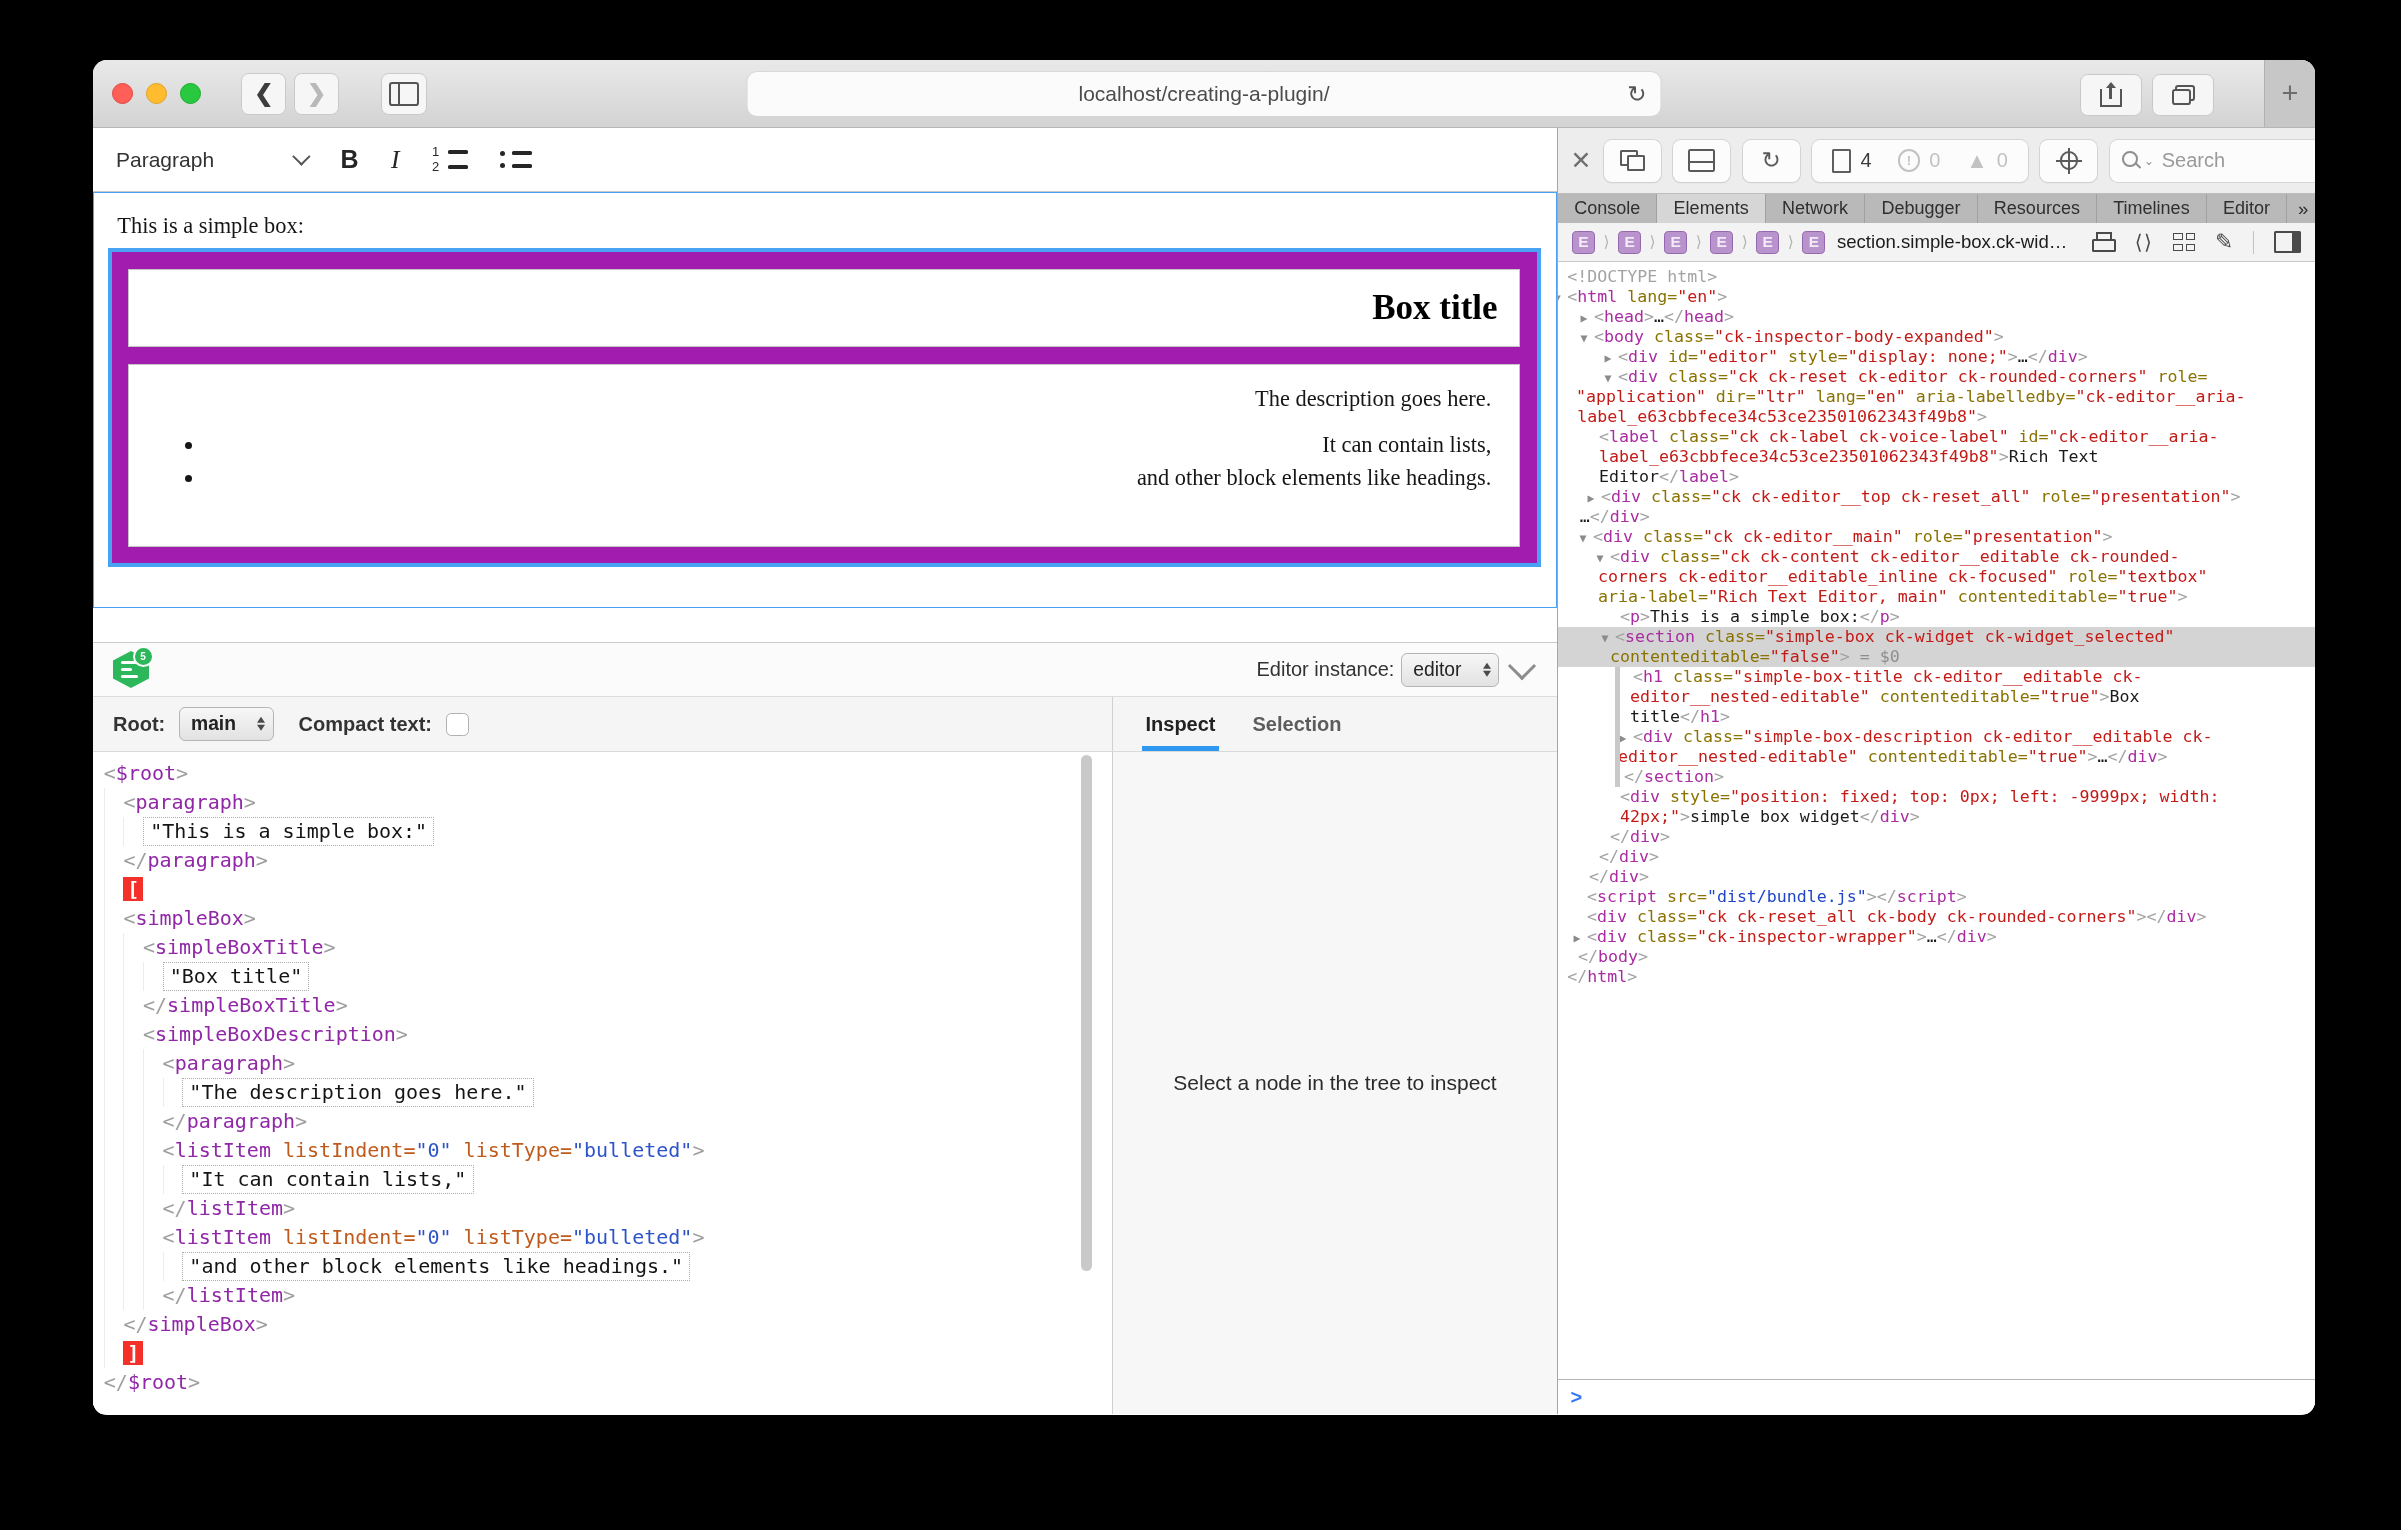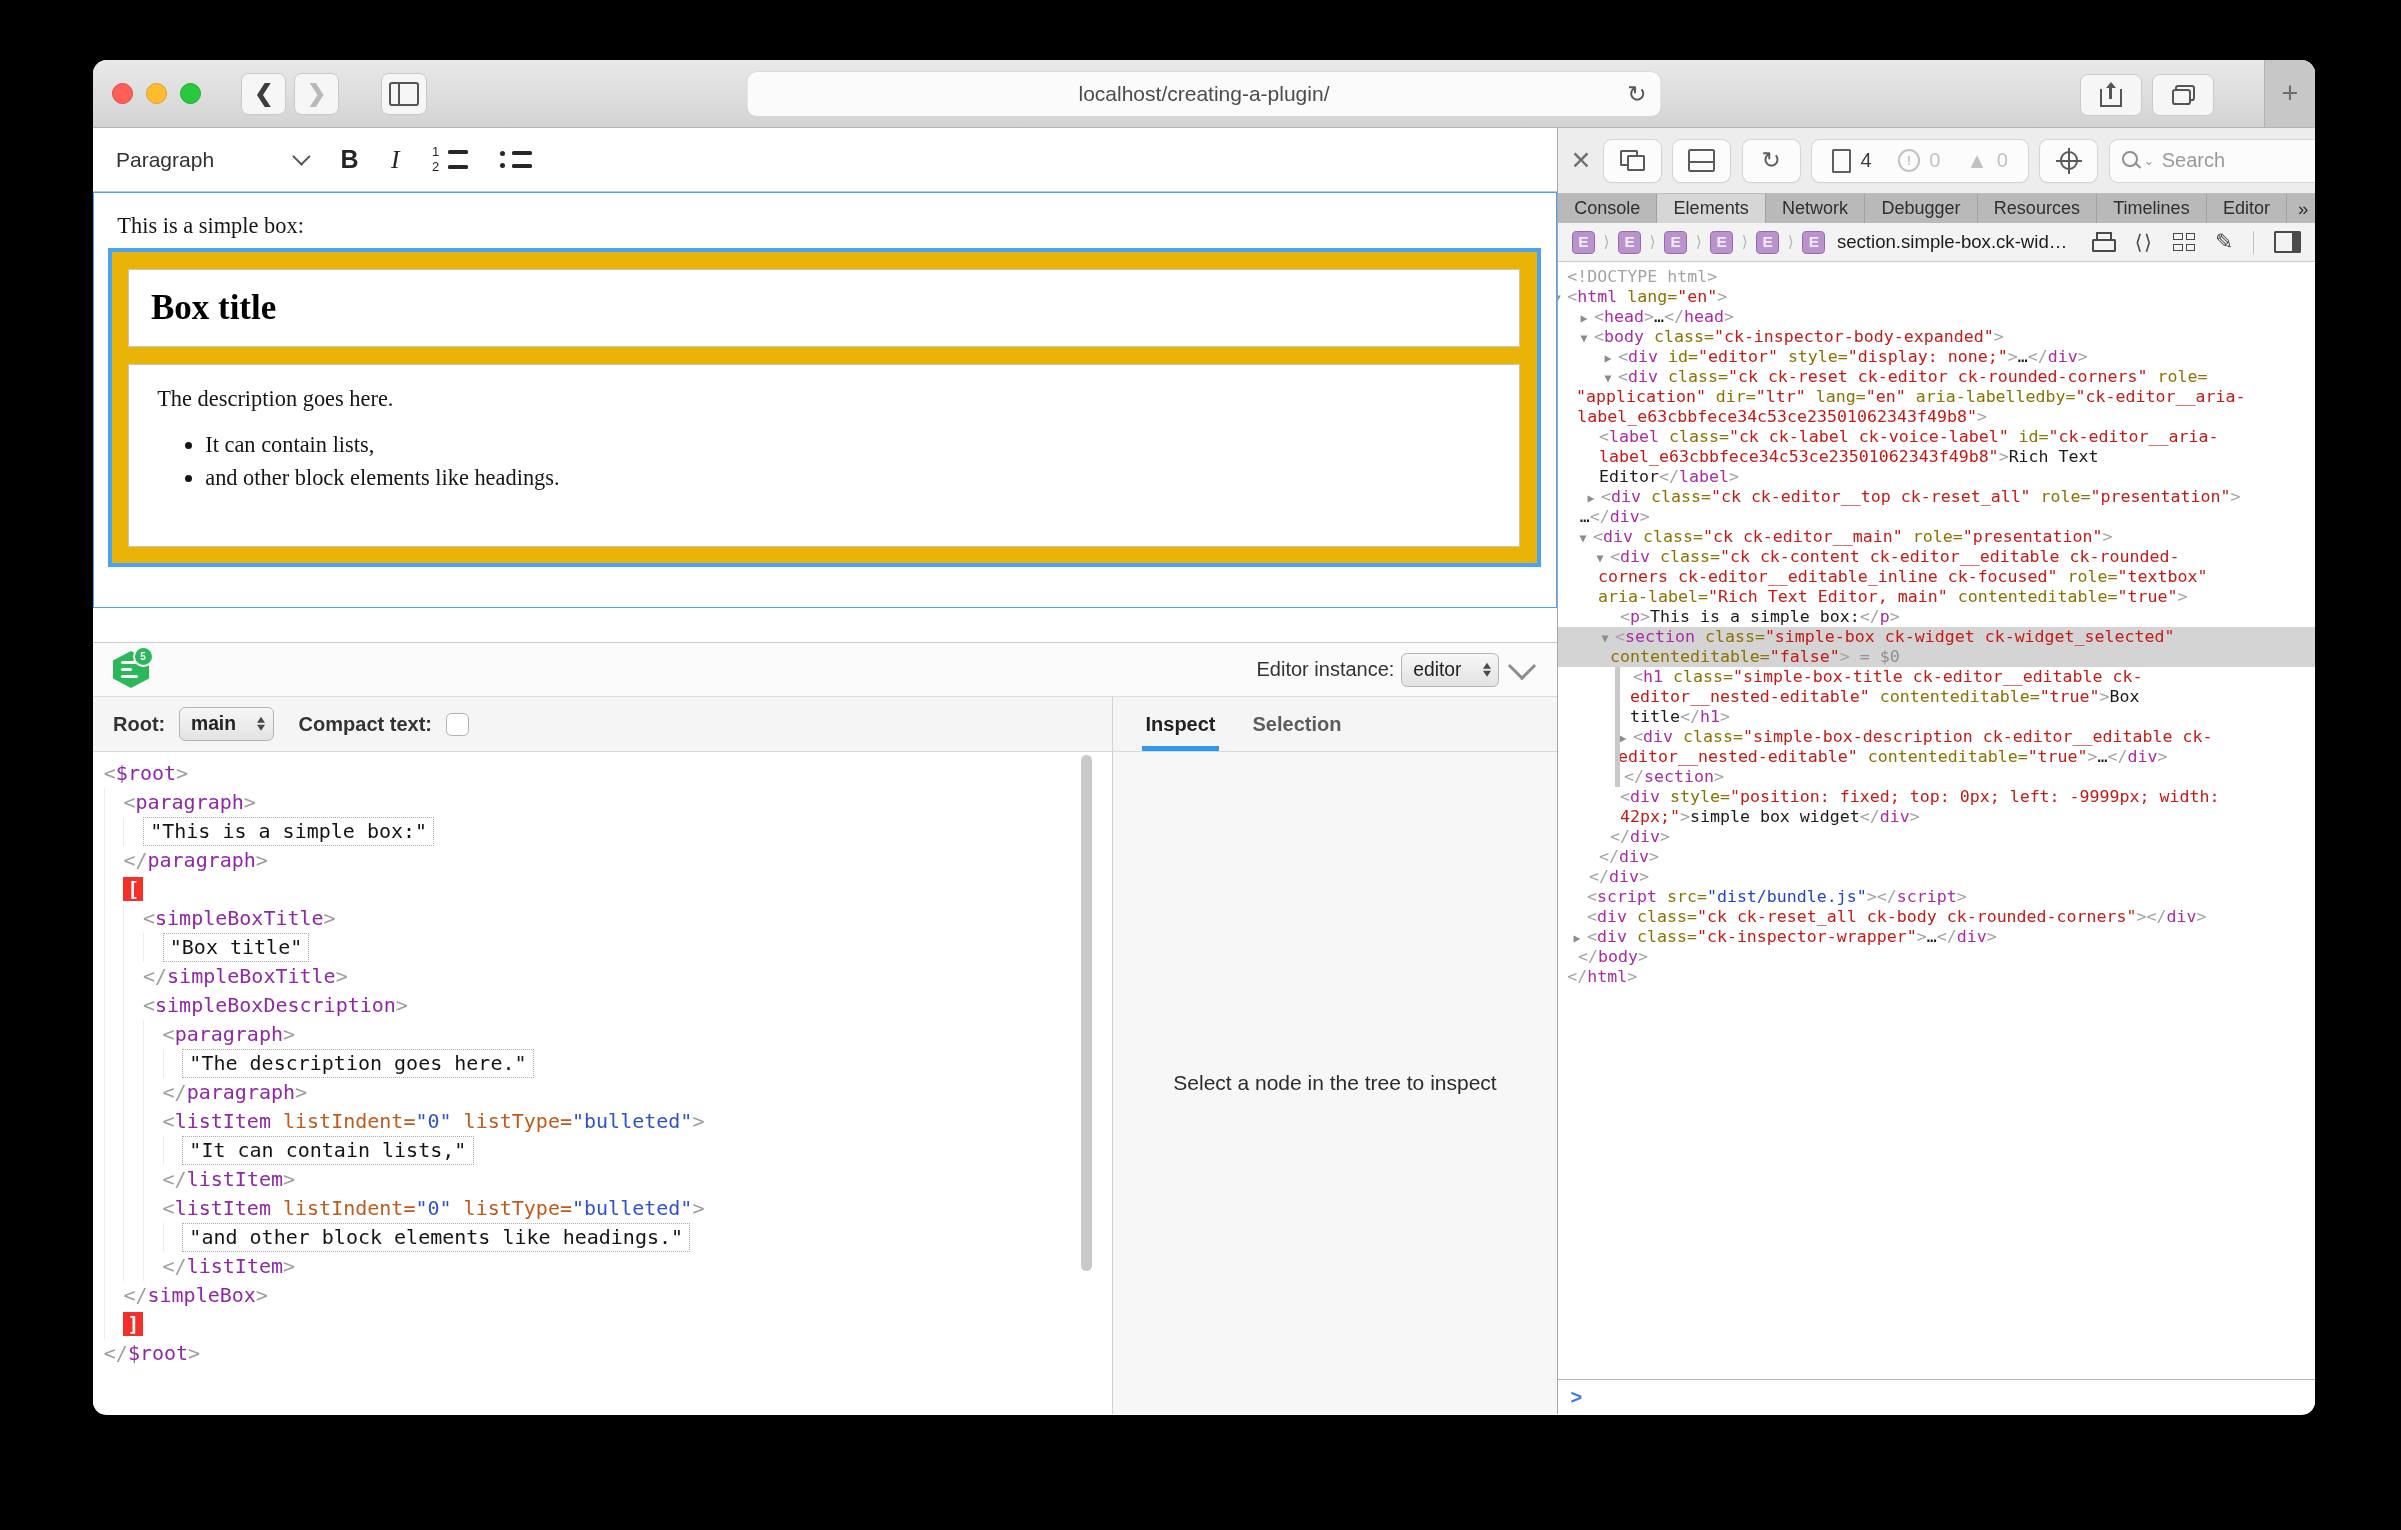--- a/index.html
+++ b/index.html
@@ -45,21 +45,21 @@
   .caret{width:10.8px;height:10.8px;border-right:2.3px solid #555;border-bottom:2.3px solid #555;transform:rotate(45deg);margin-top:-6.2px;}
   .btn-b{font-size:25px;font-weight:bold;color:#262626;}
   .btn-i{font-family:"Liberation Serif",serif;font-style:italic;font-size:25.5px;color:#262626;}
   .listic{display:flex;flex-direction:column;gap:7px;}
   .listic .row{display:flex;align-items:center;gap:6.2px;}
   .listic .num{font-size:13px;color:#262626;line-height:7.7px;width:9.3px;}
   .listic .dot{width:5.4px;height:5.4px;border-radius:50%;background:#262626;}
   .listic .bar{width:20px;height:3.9px;background:#262626;border-radius:1.5px;}
   .editable{flex:none;height:416px;border:1.5px solid #49a3f4;box-sizing:border-box;padding:18.6px 15.5px 0 14px;overflow:hidden;font-family:"Liberation Serif",serif;}
   .intro{margin:1.5px 0 9.3px 9.3px;font-size:22.4px;color:#161616;}
-  .widget{border:4.6px solid #49a3f4;background:#eab308;padding:16.2px;}
+  .widget{border:4.6px solid #49a3f4;background:#a21caf;padding:16.2px;text-align:right;}
   .w-title{background:#fff;border:0.8px solid #c5c5c5;padding:18px 21.7px;margin-bottom:17px;}
   .w-title h1{margin:0;font-size:35px;font-weight:bold;color:#000;font-family:"Liberation Serif",serif;}
   .w-desc{background:#fff;border:0.8px solid #c5c5c5;padding:21px 28px 48px;}
   .w-desc p{margin:0 0 20px;font-size:22.4px;color:#161616;}
   .w-desc ul{margin:0;padding-left:48px;}
   .w-desc li{font-size:22.4px;color:#161616;margin-bottom:7px;}
   .ed-gap{height:34px;flex:none;}
 
   
   .inspector{flex:1;border-top:0.8px solid #c9c9c9;display:flex;flex-direction:column;min-height:0;}
@@ -298,20 +298,21 @@
         </div>
 
         <div class="insp-main">
           <div class="tree-panel">
             <div class="m-lines" id="model-tree">
                 <div class="m-line"><span class="m-br">&lt;</span><span class="m-tag">$root</span><span class="m-br">&gt;</span></div>
                 <div class="m-line"><span class="guide"></span><span class="m-br">&lt;</span><span class="m-tag">paragraph</span><span class="m-br">&gt;</span></div>
                 <div class="m-line"><span class="guide"></span><span class="guide"></span><span class="m-txt">"This is a simple box:"</span></div>
                 <div class="m-line"><span class="guide"></span><span class="m-br">&lt;/</span><span class="m-tag">paragraph</span><span class="m-br">&gt;</span></div>
                 <div class="m-line"><span class="guide"></span><span class="m-mark">[</span></div>
+                <div class="m-line"><span class="guide"></span><span class="m-br">&lt;</span><span class="m-tag">simpleBox</span><span class="m-br">&gt;</span></div>
                 <div class="m-line"><span class="guide"></span><span class="guide"></span><span class="m-br">&lt;</span><span class="m-tag">simpleBoxTitle</span><span class="m-br">&gt;</span></div>
                 <div class="m-line"><span class="guide"></span><span class="guide"></span><span class="guide"></span><span class="m-txt">"Box title"</span></div>
                 <div class="m-line"><span class="guide"></span><span class="guide"></span><span class="m-br">&lt;/</span><span class="m-tag">simpleBoxTitle</span><span class="m-br">&gt;</span></div>
                 <div class="m-line"><span class="guide"></span><span class="guide"></span><span class="m-br">&lt;</span><span class="m-tag">simpleBoxDescription</span><span class="m-br">&gt;</span></div>
                 <div class="m-line"><span class="guide"></span><span class="guide"></span><span class="guide"></span><span class="m-br">&lt;</span><span class="m-tag">paragraph</span><span class="m-br">&gt;</span></div>
                 <div class="m-line"><span class="guide"></span><span class="guide"></span><span class="guide"></span><span class="guide"></span><span class="m-txt">"The description goes here."</span></div>
                 <div class="m-line"><span class="guide"></span><span class="guide"></span><span class="guide"></span><span class="m-br">&lt;/</span><span class="m-tag">paragraph</span><span class="m-br">&gt;</span></div>
                 <div class="m-line"><span class="guide"></span><span class="guide"></span><span class="guide"></span><span class="m-br">&lt;</span><span class="m-tag">listItem</span><span class="m-attr"> listIndent=</span><span class="m-val">"0"</span><span class="m-attr"> listType=</span><span class="m-val">"bulleted"</span><span class="m-br">&gt;</span></div>
                 <div class="m-line"><span class="guide"></span><span class="guide"></span><span class="guide"></span><span class="guide"></span><span class="m-txt">"It can contain lists,"</span></div>
                 <div class="m-line"><span class="guide"></span><span class="guide"></span><span class="guide"></span><span class="m-br">&lt;/</span><span class="m-tag">listItem</span><span class="m-br">&gt;</span></div>

